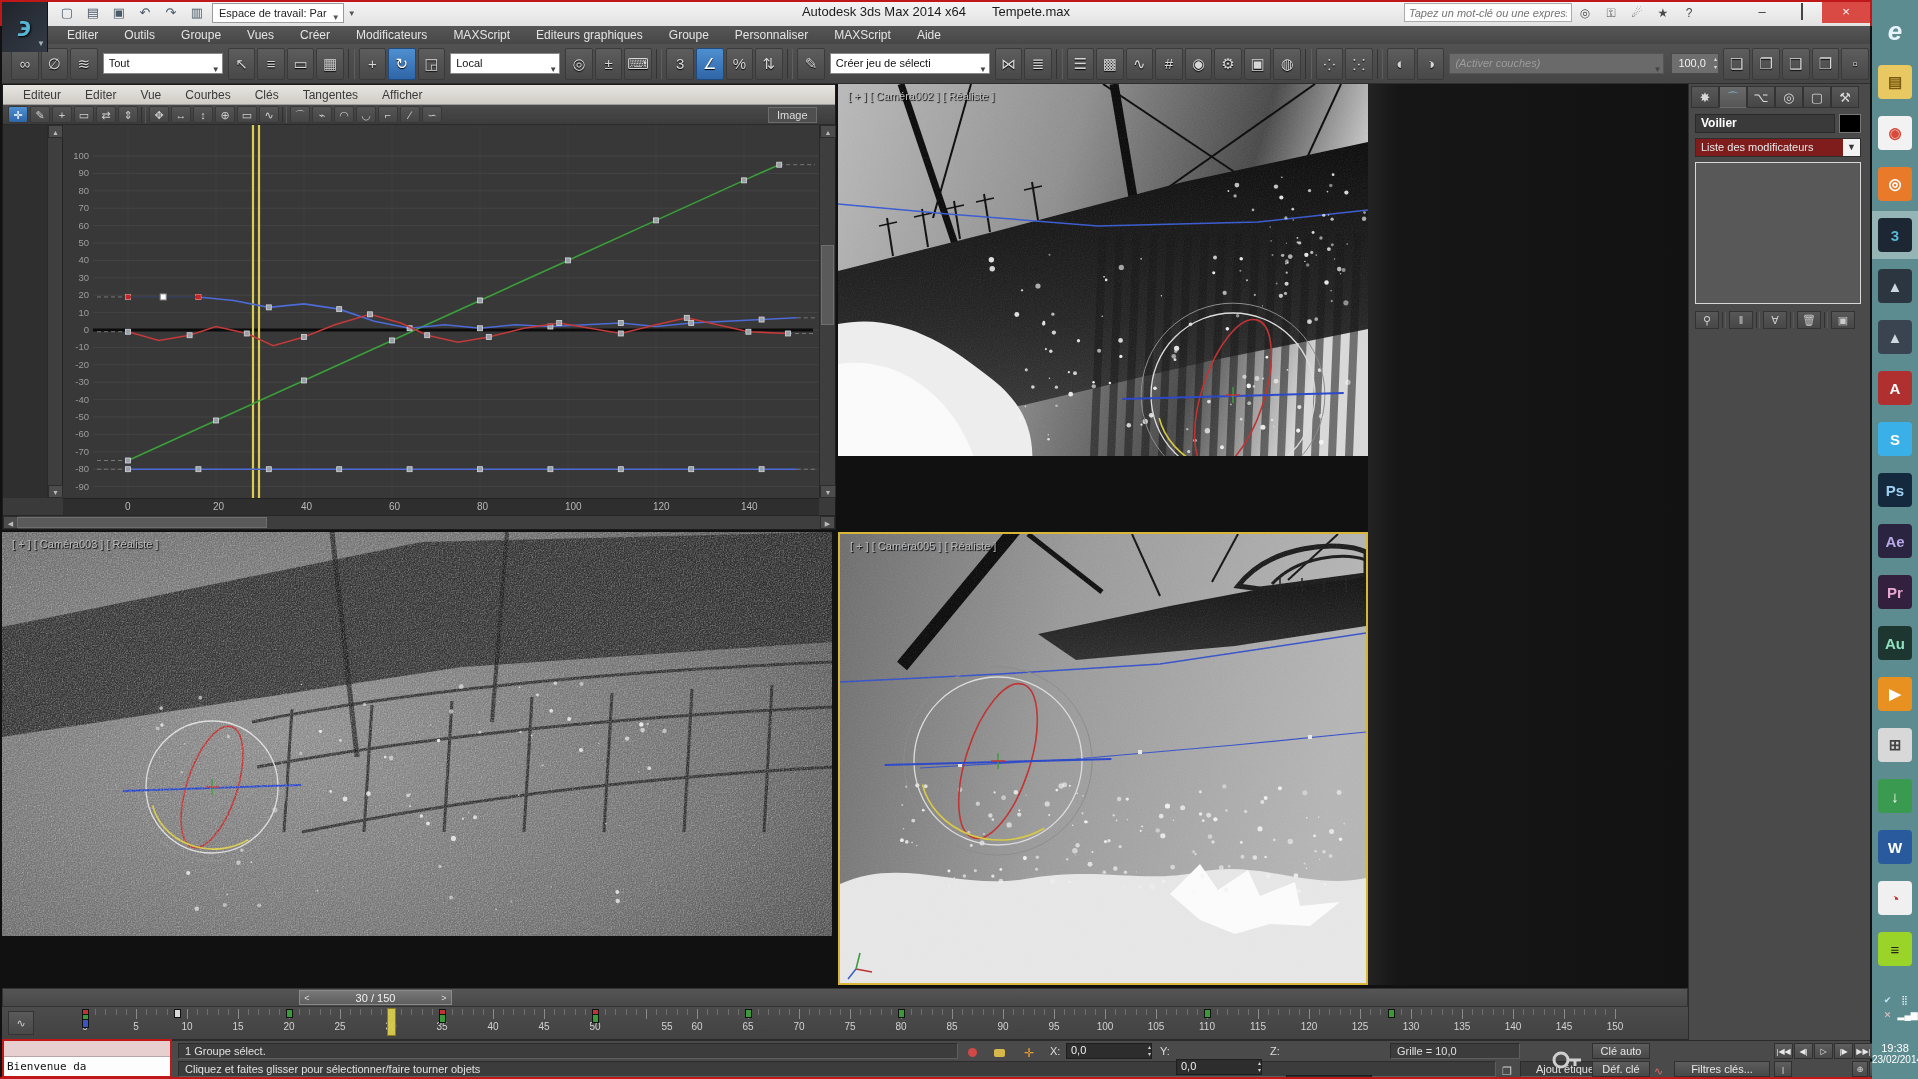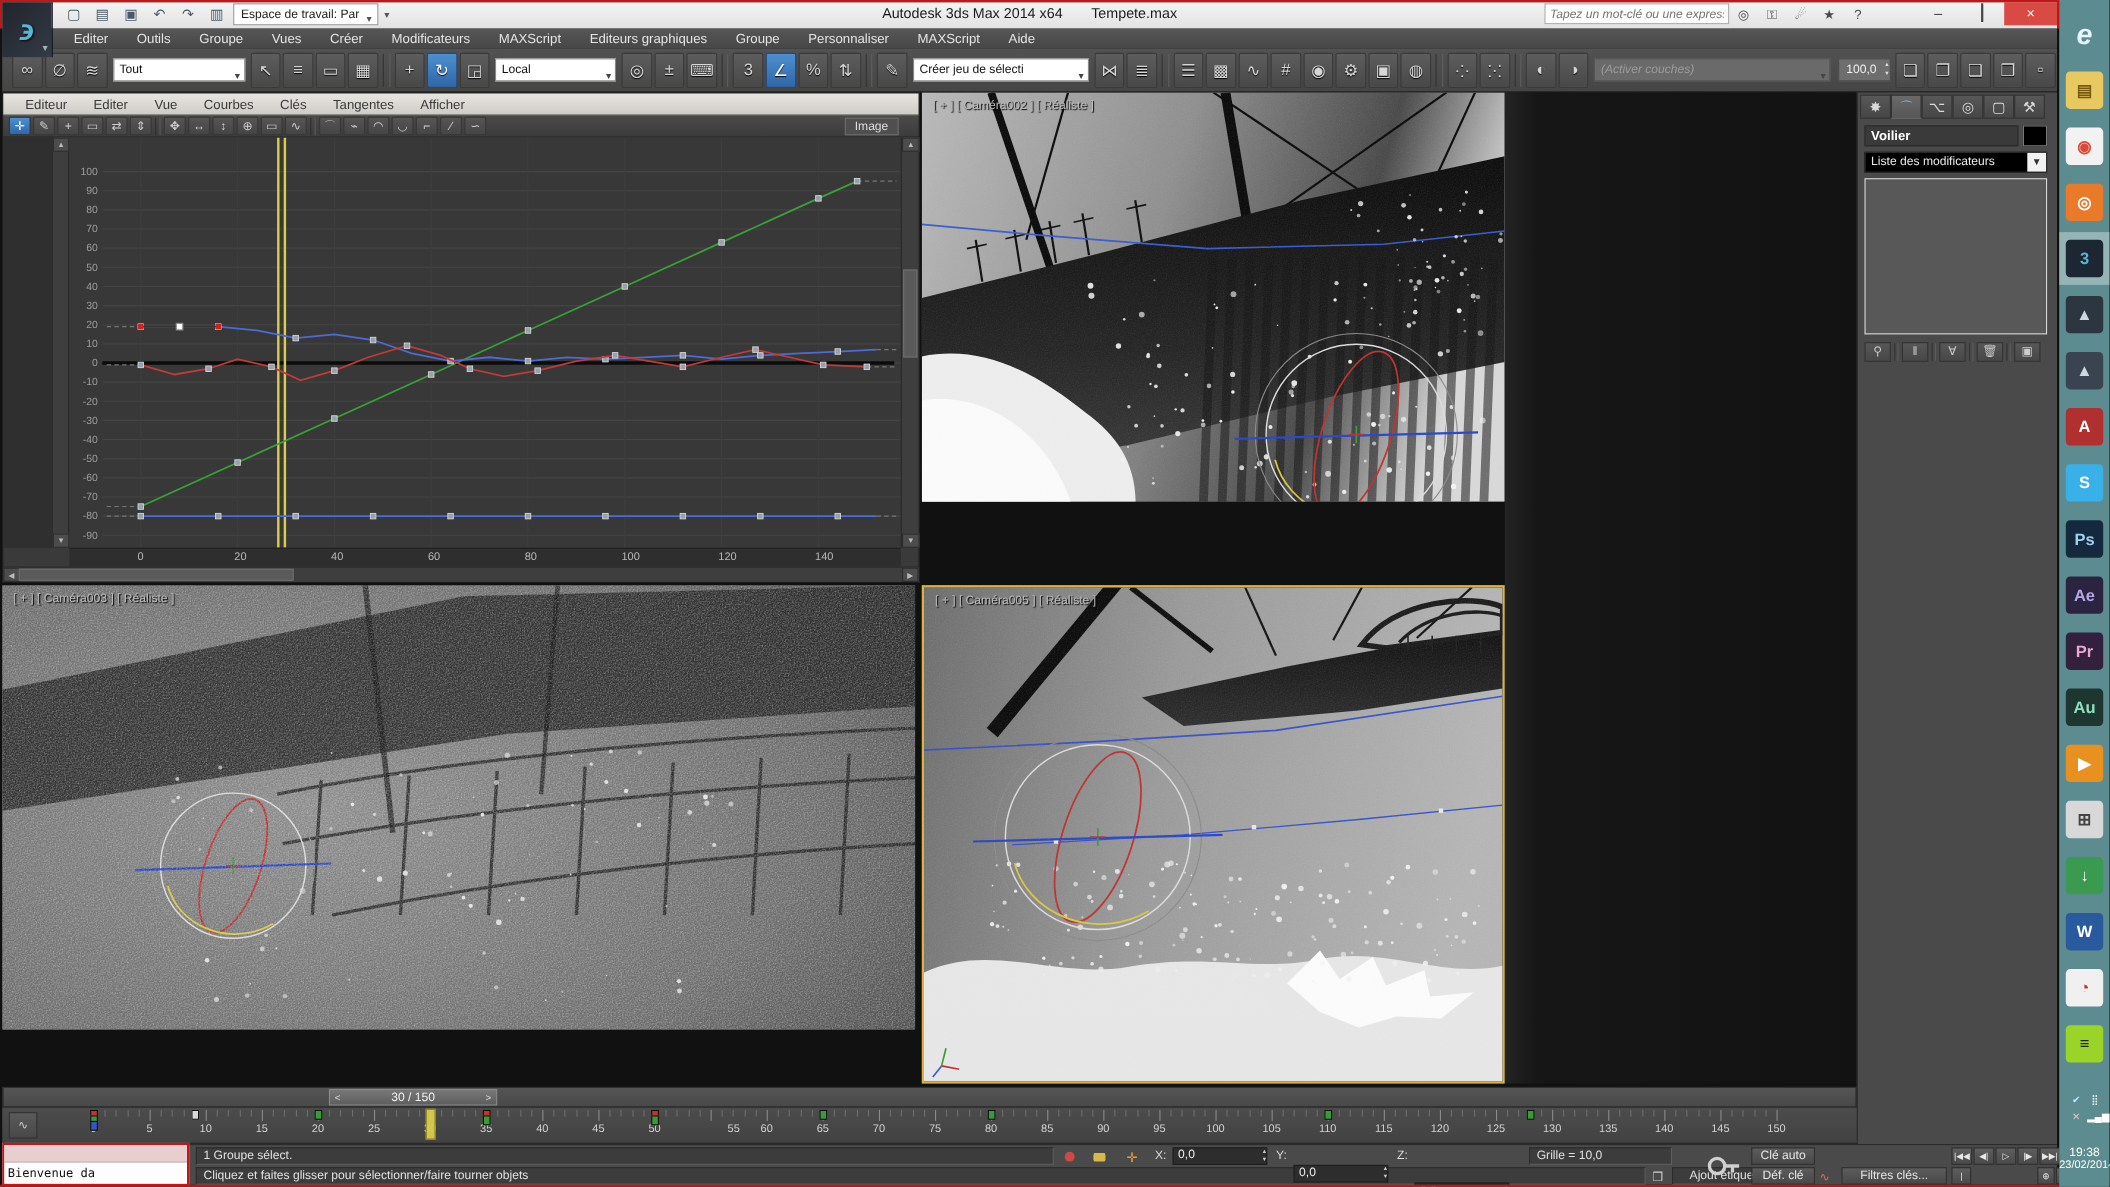--- a/index.html
+++ b/index.html
@@ -72,21 +72,21 @@
 
   #strip { left:1368px; top:84px; width:320px; height:901px; background:linear-gradient(90deg,#232323,#161616 30px,#121212); }
 
   
   #cmdpanel { left:1688px; top:84px; width:182px; height:956px; background:#4a4a4a; border-left:1px solid #2c2c2c; }
   #panel-tabs { position:absolute; left:2px; top:2px; height:24px; display:flex; }
   .ptab { width:28px; height:22px; background:linear-gradient(#585858,#464646); border:1px solid #333; color:#d8d8d8; font-size:13px; text-align:center; line-height:21px; }
   .ptab.active { background:linear-gradient(#6a6a6a,#565656); border-bottom-color:#6a6a6a; color:#7fc2e8;}
   #obj-name { position:absolute; left:6px; top:30px; width:140px; height:19px; background:#3a3a3a; border:1px solid #2a2a2a; color:#fff; font-size:12px; font-weight:bold; line-height:17px; padding-left:5px; }
   #obj-color { position:absolute; left:150px; top:30px; width:22px; height:19px; background:#000; border:1px solid #777; }
-  #mod-list { position:absolute; left:6px; top:54px; width:166px; height:19px; background:#000000; border:1px solid #2e2e2e; color:#e8e8e8; font-size:11px; line-height:17px; padding-left:5px; }
+  #mod-list { position:absolute; left:6px; top:54px; width:166px; height:19px; background:#7f1d1d; border:1px solid #2e2e2e; color:#e8e8e8; font-size:11px; line-height:17px; padding-left:5px; }
   #mod-list .dd { position:absolute; right:0; top:0; width:17px; height:17px; background:#f2f2f2; color:#333; text-align:center; font-size:9px; line-height:17px; }
   #mod-stack { position:absolute; left:6px; top:78px; width:166px; height:142px; background:#585858; border:1px solid #d8d8d8; }
   #stack-btns { position:absolute; left:6px; top:226px; width:166px; height:20px; display:flex; align-items:center; gap:3px; }
   .sbtn { width:24px; height:18px; background:linear-gradient(#575757,#474747); border:1px solid #333; color:#ccc; font-size:11px; text-align:center; line-height:16px; }
   .ssep { width:4px; height:16px; border-left:1px solid #333; border-right:1px solid #5c5c5c; }
 
   
   #timeslider { left:2px; top:988px; width:1686px; height:19px; background:linear-gradient(#555,#484848); border:1px solid #333; }
   #ts-handle { position:absolute; left:296px; top:1px; width:153px; height:15px; background:linear-gradient(#787878,#5e5e5e); border:1px solid #8a8a8a; color:#f2f2f2; font-size:11px; text-align:center; line-height:14px; }
   .ts-arr { position:absolute; top:0px; width:14px; height:15px; color:#ddd; font-size:9px; line-height:15px; text-align:center; }

